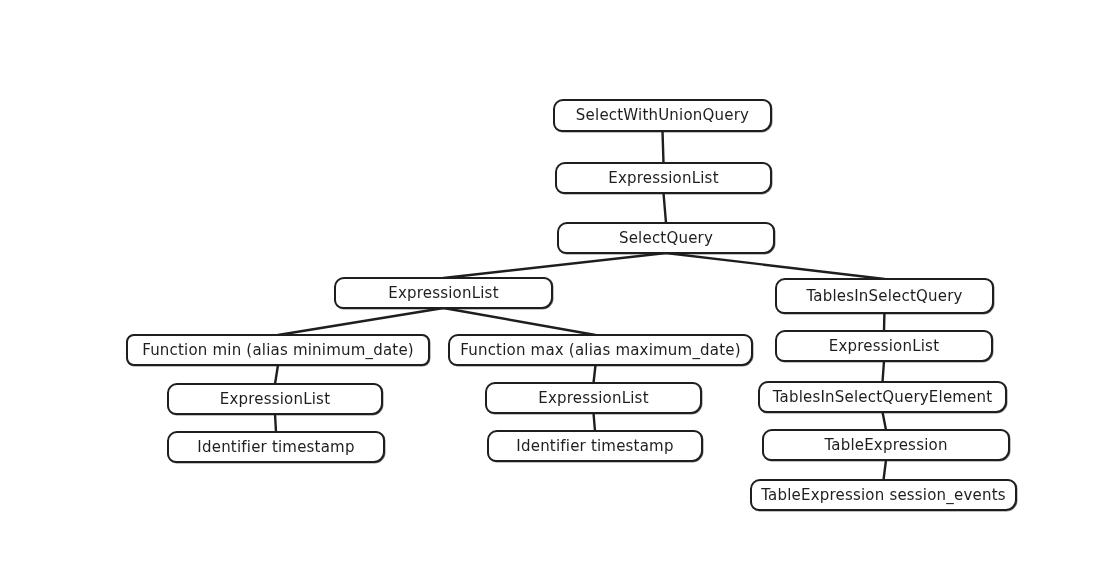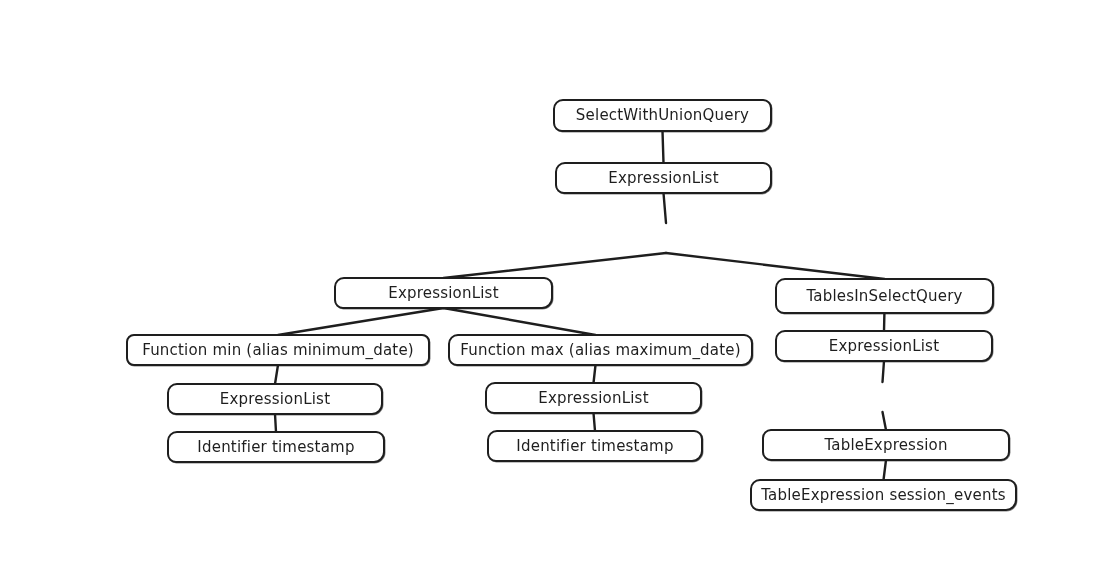--- a/index.html
+++ b/index.html
@@ -75,20 +75,23 @@
       <line x1="882.5" y1="412" x2="886" y2="430"></line>
       <line x1="886" y1="460" x2="883.5" y2="480"></line>
     </svg>
   <div class="nodes-layer" id="nodes-layer">
       <div class="node" style="left: 553px; top: 99px; width: 219px; height: 33px;">
         <span>SelectWithUnionQuery</span>
       </div>
       <div class="node" style="left: 555px; top: 162px; width: 217px; height: 32px;">
         <span>ExpressionList</span>
       </div>
+      <div class="node" style="left: 557px; top: 222px; width: 218px; height: 32px;">
+        <span>SelectQuery</span>
+      </div>
       <div class="node" style="left: 334px; top: 277px; width: 219px; height: 32px;">
         <span>ExpressionList</span>
       </div>
       <div class="node" style="left: 775px; top: 278px; width: 219px; height: 36px;">
         <span>TablesInSelectQuery</span>
       </div>
       <div class="node" style="left: 126px; top: 334px; width: 304px; height: 32px; border-radius: 8px;">
         <span>Function min (alias minimum_date)</span>
       </div>
       <div class="node" style="left: 448px; top: 334px; width: 305px; height: 32px;">
@@ -96,26 +99,29 @@
       </div>
       <div class="node" style="left: 775px; top: 330px; width: 218px; height: 32px;">
         <span>ExpressionList</span>
       </div>
       <div class="node" style="left: 167px; top: 383px; width: 216px; height: 32px;">
         <span>ExpressionList</span>
       </div>
       <div class="node" style="left: 485px; top: 382px; width: 217px; height: 32px;">
         <span>ExpressionList</span>
       </div>
+      <div class="node" style="left: 758px; top: 381px; width: 249px; height: 32px;">
+        <span>TablesInSelectQueryElement</span>
+      </div>
       <div class="node" style="left: 167px; top: 431px; width: 218px; height: 32px;">
         <span>Identifier timestamp</span>
       </div>
       <div class="node" style="left: 487px; top: 430px; width: 216px; height: 32px;">
         <span>Identifier timestamp</span>
       </div>
-      <div class="node" style="left: 762px; top: 429px; width: 248px; height: 32px; border-radius: 9px;">
+      <div class="node" style="left: 762px; top: 429px; width: 248px; height: 32px;">
         <span>TableExpression</span>
       </div>
       <div class="node" style="left: 750px; top: 479px; width: 267px; height: 32px;">
         <span>TableExpression session_events</span>
       </div>
     </div>
 </div>
 
 </body></html>

